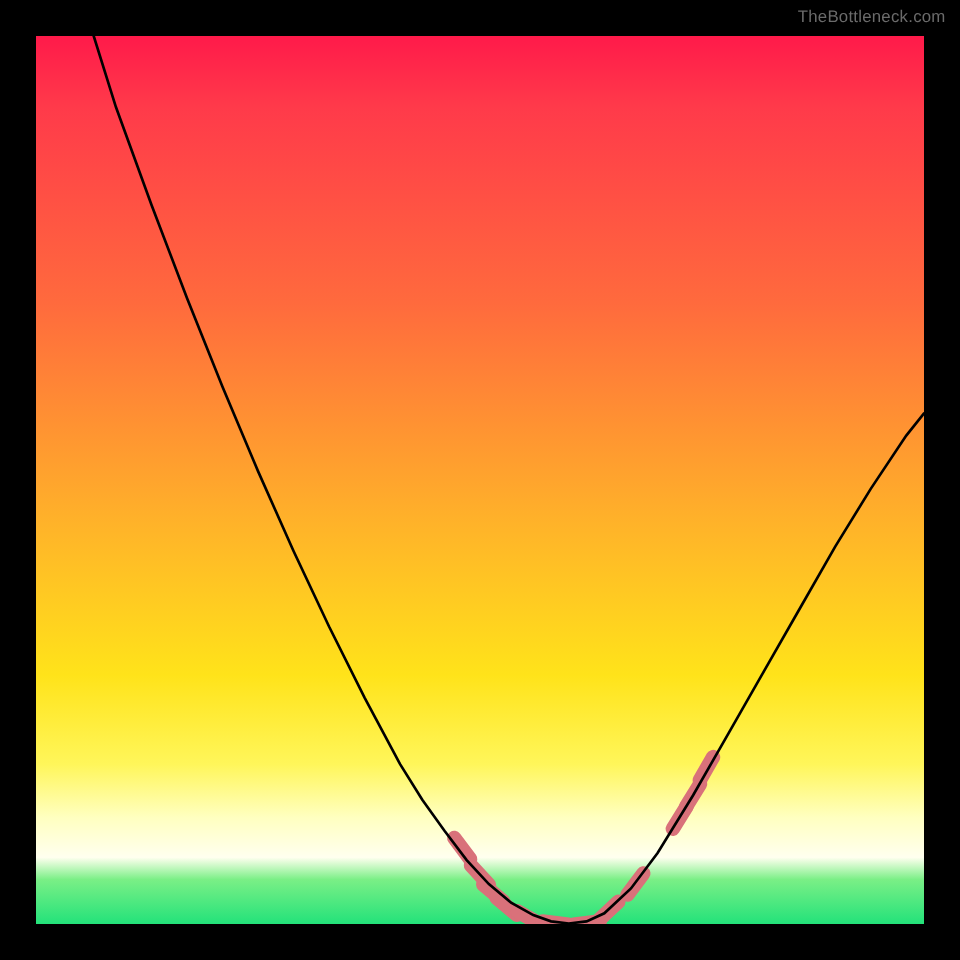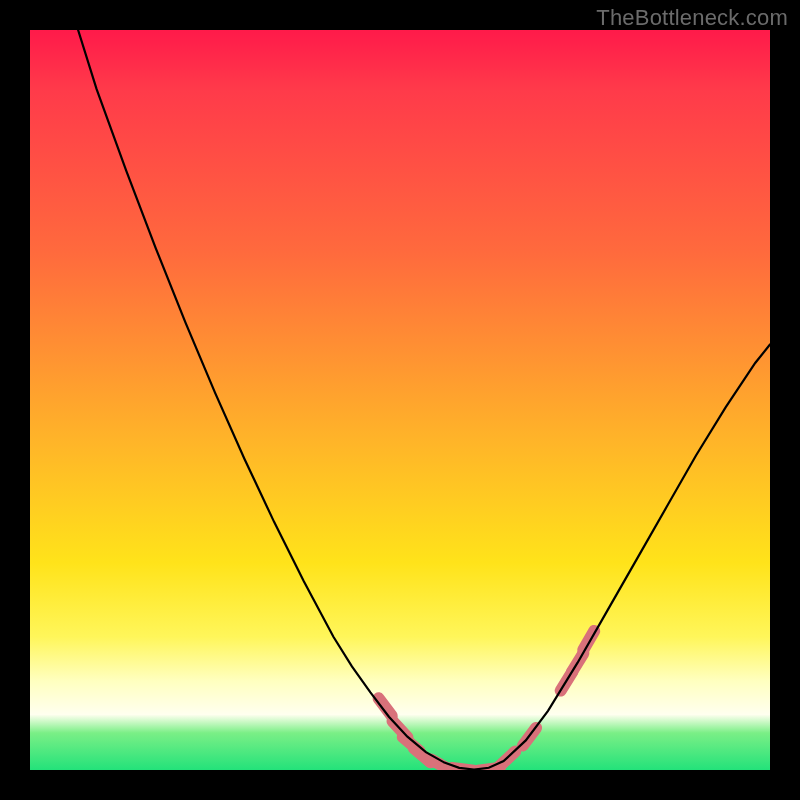--- a/index.html
+++ b/index.html
@@ -36,21 +36,21 @@
       #ffffc0 88%,
       #ffffef 92.5%,
       #7aef86 95%,
       #23e27a 100%);
   }
   .attribution {
     position: absolute;
     top: 5px;
     right: 12px;
     color: #6b6b6b;
-    font-size: 22px;
+    font-size: 14px;
     font-weight: 500;
     letter-spacing: 0.2px;
   }
   svg.curve {
     position: absolute;
     left: 0;
     top: 0;
   }
 </style>
 </head>

